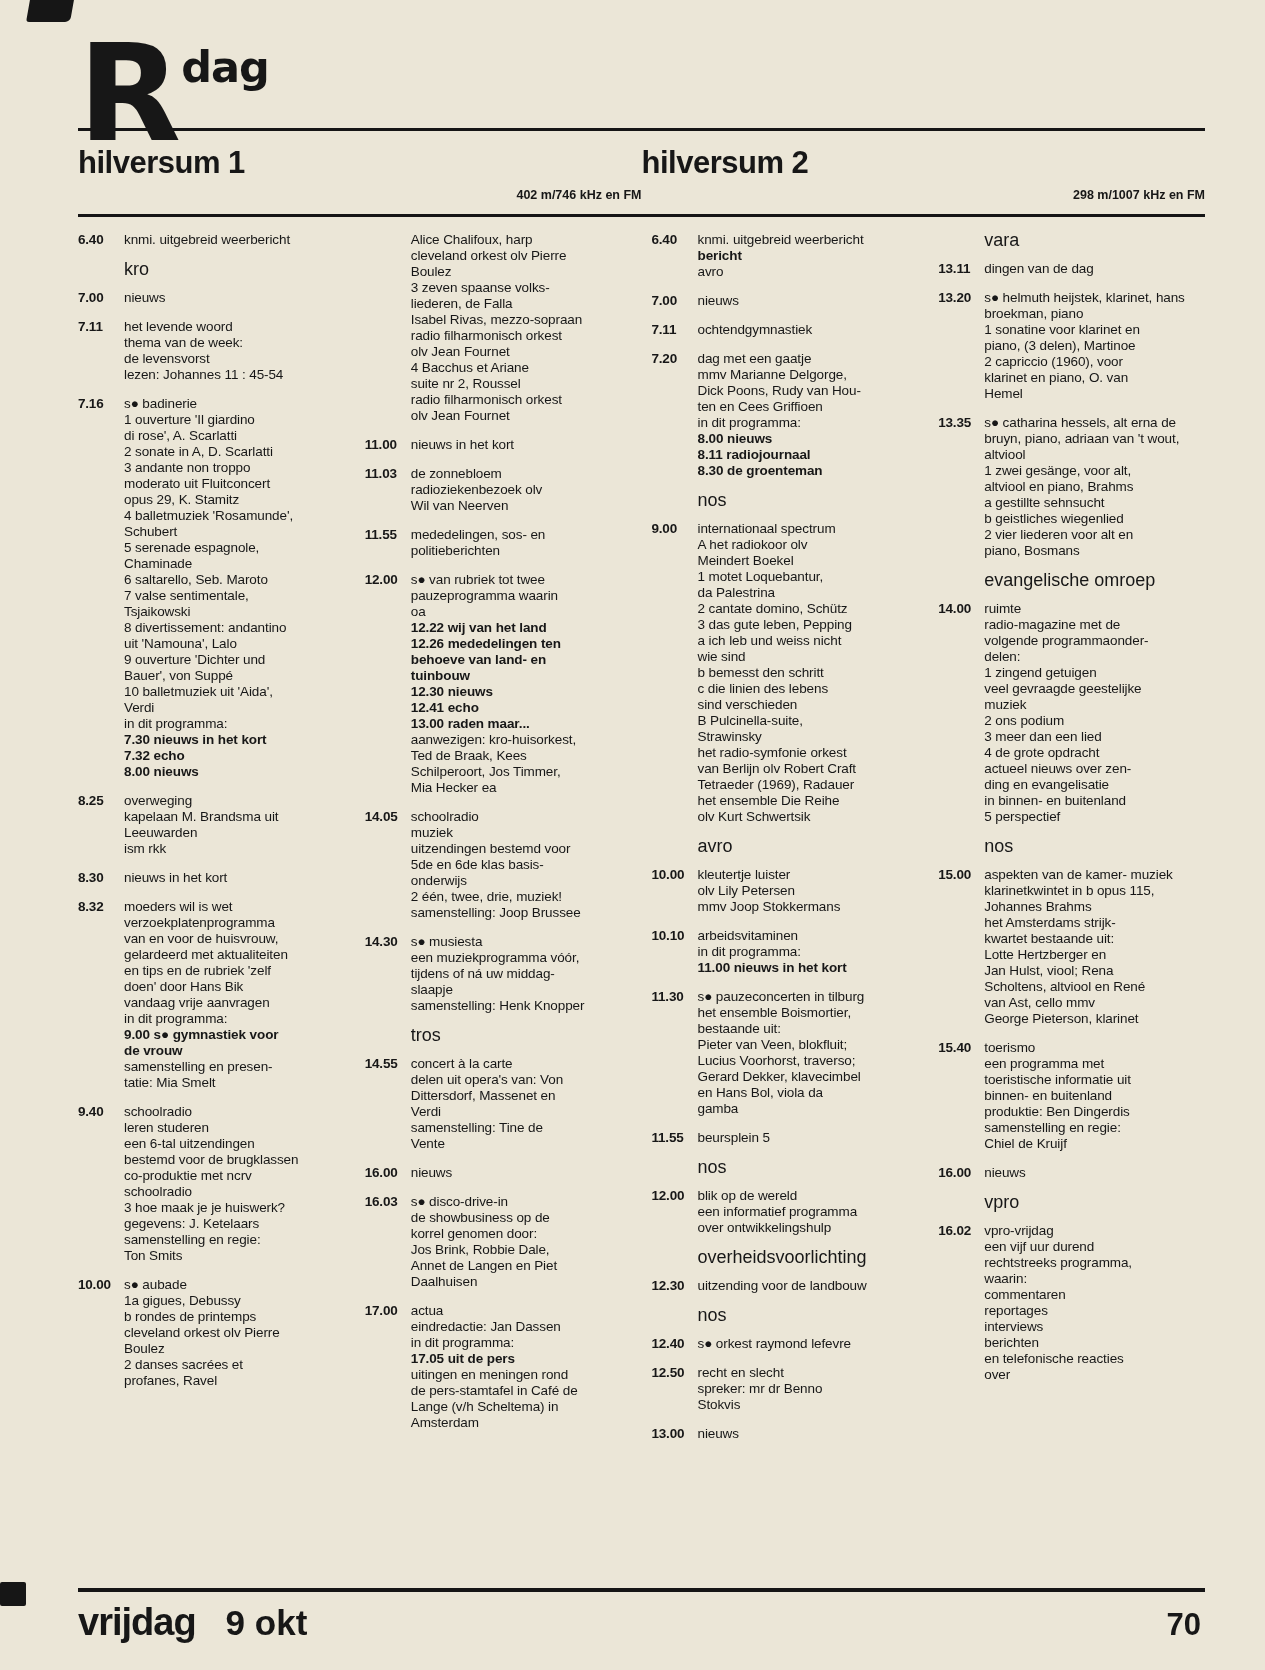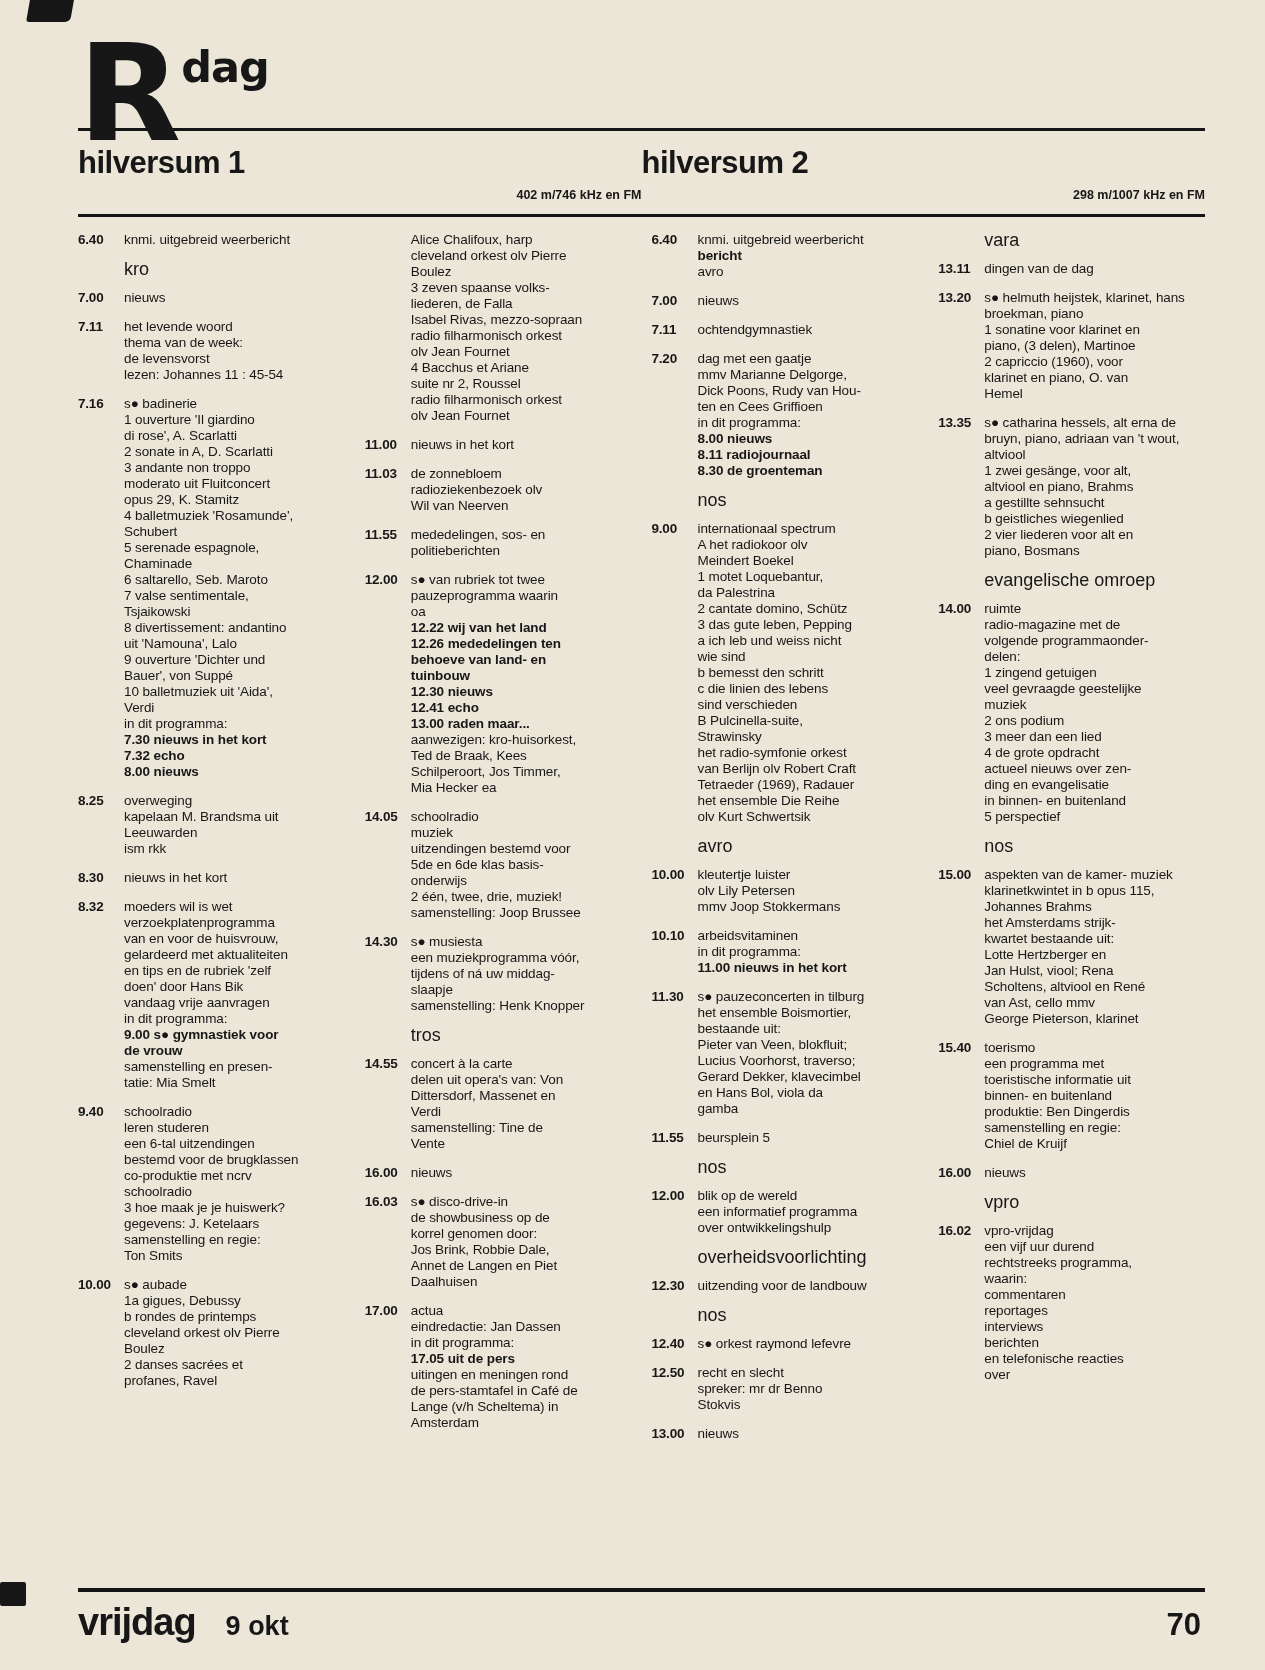--- a/index.html
+++ b/index.html
@@ -41,21 +41,21 @@
   .content-cell { flex:1; font-size:13.5px; line-height:16px; letter-spacing:-0.1px; }
   .title { font-weight:normal; }
   .line.bold { font-weight:bold; }
   .broadcaster { margin:0 0 13px 46px; font-size:18px; line-height:16px; }
 
   
   .footer { position:absolute; left:78px; right:60px; bottom:26px; }
   .footer-line { height:4px; background:#151515; margin-bottom:9px; }
   .footer-content { display:flex; align-items:baseline; }
   .footer-day { font-size:38px; font-weight:bold; letter-spacing:-1px; }
-  .footer-date { font-size:27px; font-weight:bold; margin-left:30px;text-align:right; }
+  .footer-date { font-size:35px; font-weight:bold; margin-left:30px;text-align:right; }
   .footer-page { margin-left:auto; font-size:31px; font-weight:bold; margin-right:4px; }
 </style>
 </head>
 <body>
 
 <div class="page">
   <div class="mark-top"></div>
   <div class="mark-bottom"></div>
 
   <div class="inner">

